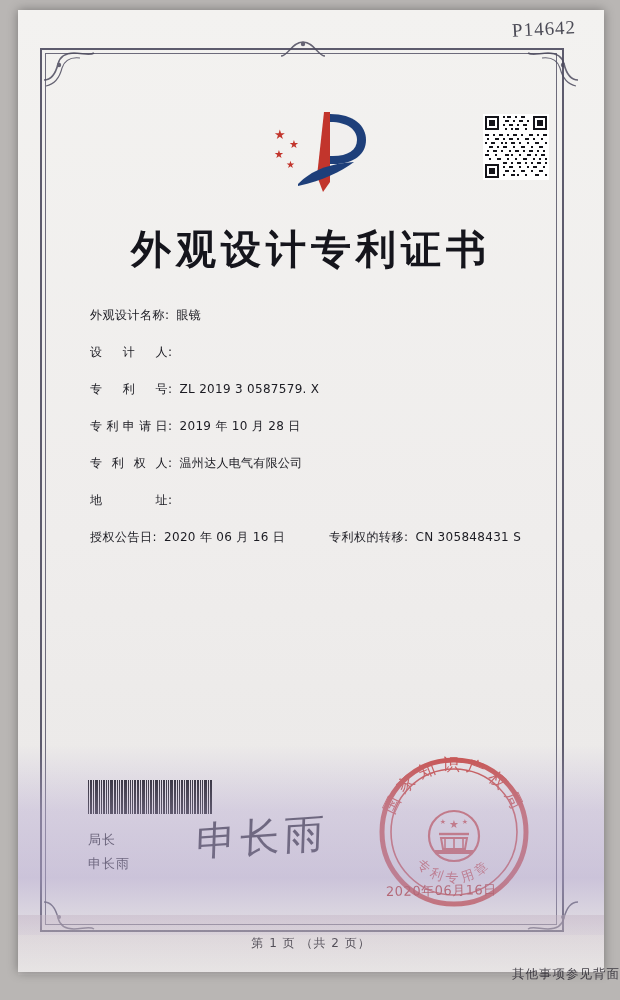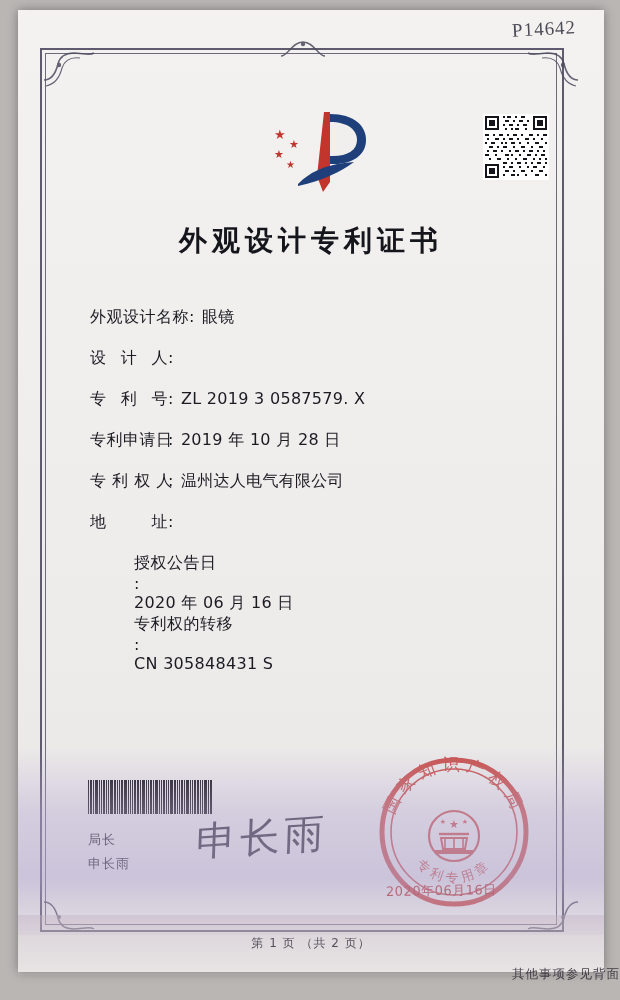--- a/index.html
+++ b/index.html
@@ -123,34 +123,34 @@
     height: 66px;
     background: #fff;
   }
 
   
   .doc-title {
     position: absolute;
     left: 0; right: 0;
     top: 212px;
     text-align: center;
-    font-size: 28px;
+    font-size: 40px;
     font-weight: bold;
     letter-spacing: 5px;
     color: #15151c;
     font-family: "DejaVu Sans", sans-serif;
   }
 
   
   .fields {
     position: absolute;
     left: 72px;
     top: 297px;
     width: 440px;
-    font-size: 16px;
+    font-size: 12px;
     color: #1b1b22;
     font-family: "DejaVu Sans", sans-serif;
   }
   .field-row {
     display: flex;
     align-items: baseline;
     margin-bottom: 20px;
     white-space: nowrap;
   }
   .field-label {
@@ -162,21 +162,20 @@
     width: 78px;
     text-align: justify;
     text-align-last: justify;
   }
   .field-value {
     margin-left: 7px;
     letter-spacing: 0.3px;
   }
   .field-row.double {
     justify-content: flex-start;
-    flex-direction: column;
   }
   .field-row .second {
     margin-left: 44px;
   }
 
   
   .paras {
     position: absolute;
     left: 62px;
     top: 592px;

